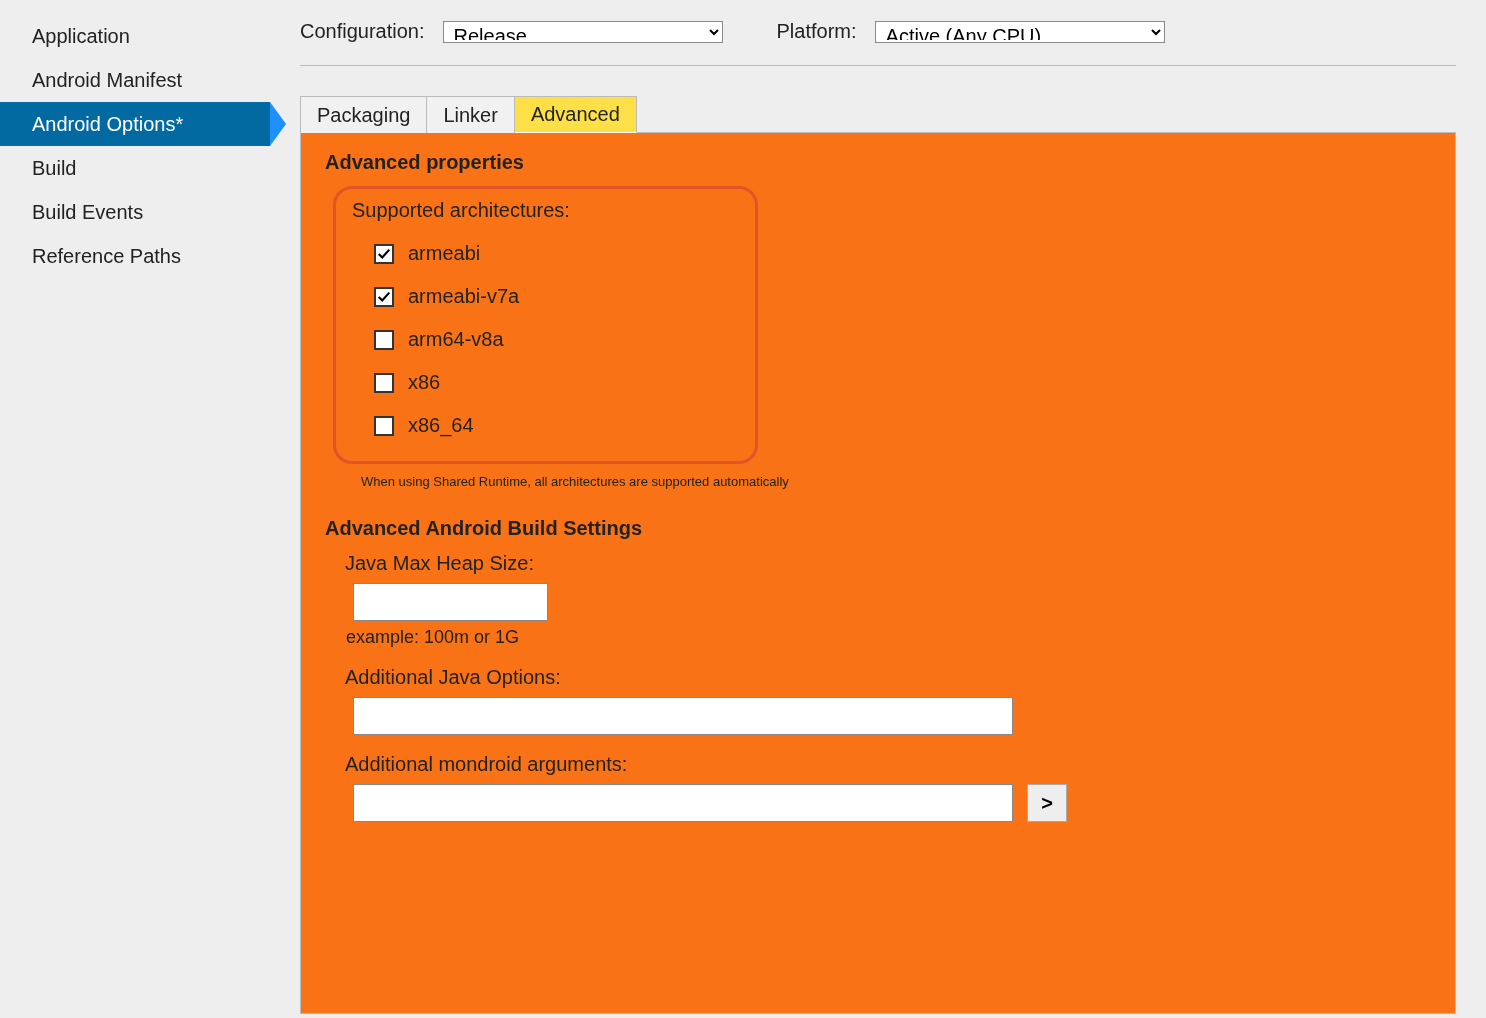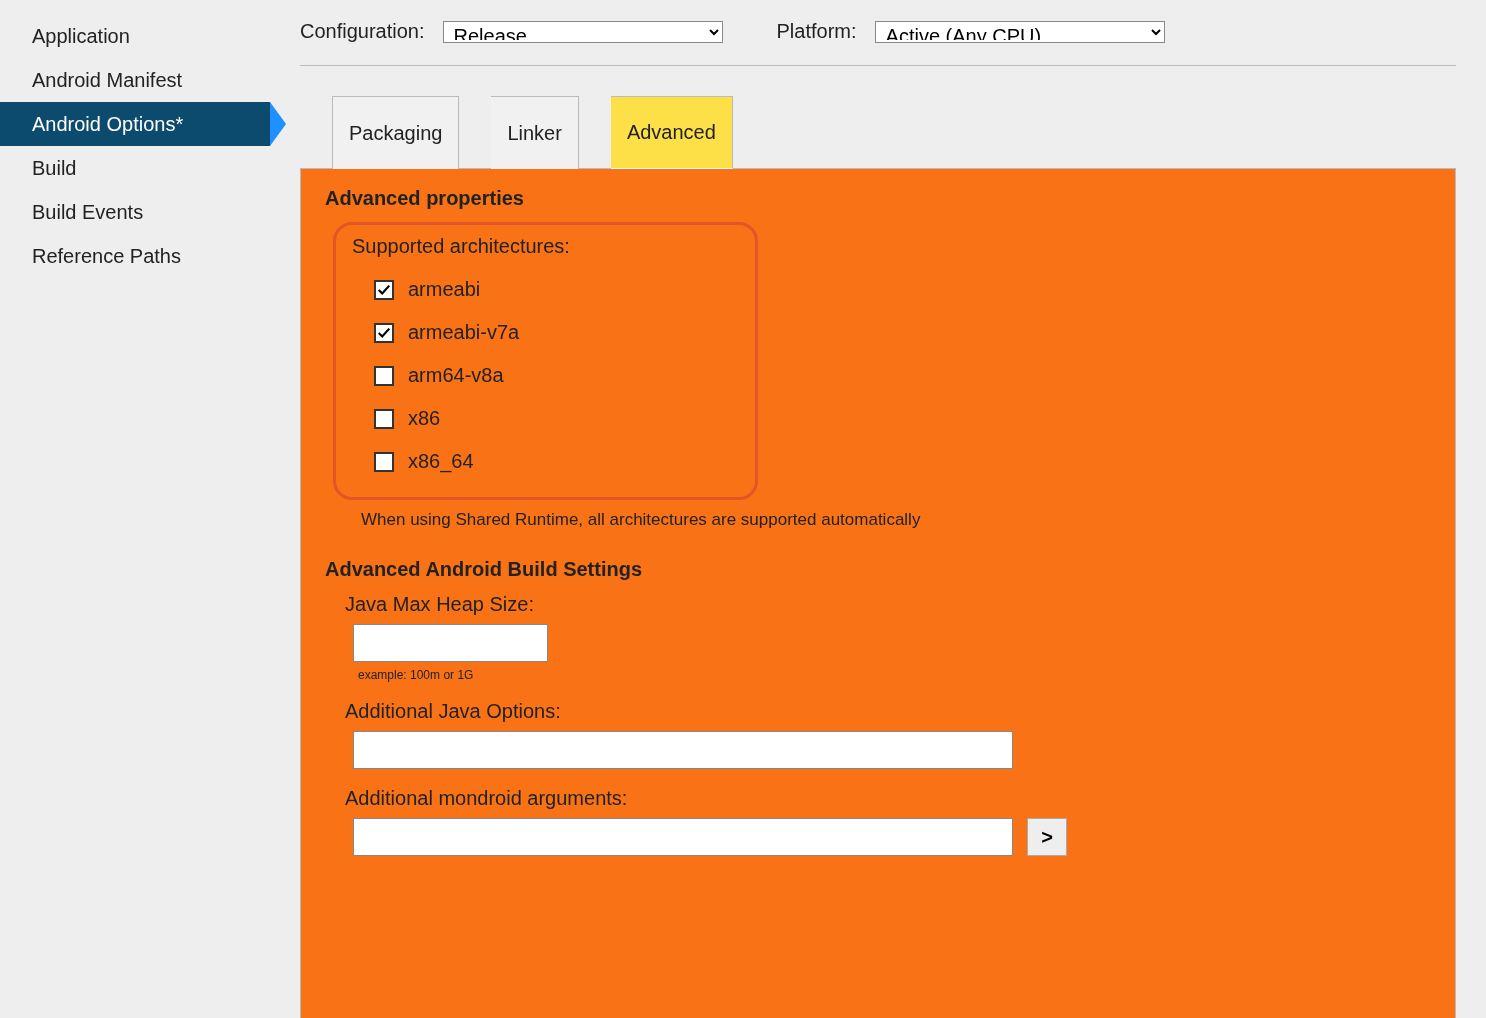--- a/index.html
+++ b/index.html
@@ -18,21 +18,21 @@
     width: 270px;
     padding-top: 14px;
   }
   .side-item {
     padding: 8px 18px 8px 32px;
     line-height: 28px;
     cursor: pointer;
     position: relative;
   }
   .side-item.active {
-    background: #0c4a6e;
+    background: #0369a1;
     color: #fff;
   }
   .side-item.active::after {
     content: "";
     position: absolute;
     right: -16px;
     top: 0;
     width: 0; height: 0;
     border-top: 22px solid transparent;
     border-bottom: 22px solid transparent;
@@ -67,28 +67,27 @@
   .combo.config { width: 280px; }
   .combo.platform { width: 290px; }
 
   
   .tabs-wrap { position: relative; flex: 1; }
   .tabs-bar {
     display: flex;
     margin-bottom: -1px;
   }
   .tab {
-    padding: 24px 16px;
+    padding: 6px 16px;
     background: #f1f1f1;
     border: 1px solid #bbb;
     border-bottom: none;
     cursor: pointer;
     display: inline-flex;
     align-items: center;
-    margin-left: 32px;
   }
   .tab + .tab { border-left: none; }
   .tab.active {
     background: #fde047;
     border-bottom: 1px solid #fff;
     position: relative;
     z-index: 2;
   }
   .tab-pane {
     background: #f97316;
@@ -124,36 +123,36 @@
     background: #fff;
     display: inline-flex;
     align-items: center;
     justify-content: center;
     cursor: pointer;
   }
   .cb svg { display: none; }
   .cb.checked svg { display: block; width: 14px; height: 14px; }
 
   .note {
-    font-size: 17px;
+    font-size: 13px;
     margin: 10px 0 28px 36px;
   }
 
   .field-block { margin: 10px 0 18px 20px; }
   .field-label { margin-bottom: 8px; }
   .text-input {
     height: 38px;
     border: 1px solid #888;
     background: #fff;
     font-size: 18px;
     padding: 2px 6px;
   }
   .text-input.small { width: 195px; margin-left: 8px; }
   .text-input.wide { width: 660px; margin-left: 8px; }
-  .hint { font-size: 12px; margin: 6px 0 0 13px; }
+  .hint { font-size: 18px; margin: 6px 0 0 1px; }
 
   .row-with-btn { display: flex; align-items: center; gap: 14px; }
   .arrow-btn {
     width: 40px; height: 38px;
     background: #eee;
     border: 1px solid #aaa;
     font-size: 20px;
     font-weight: 700;
     cursor: pointer;
     display: inline-flex;

